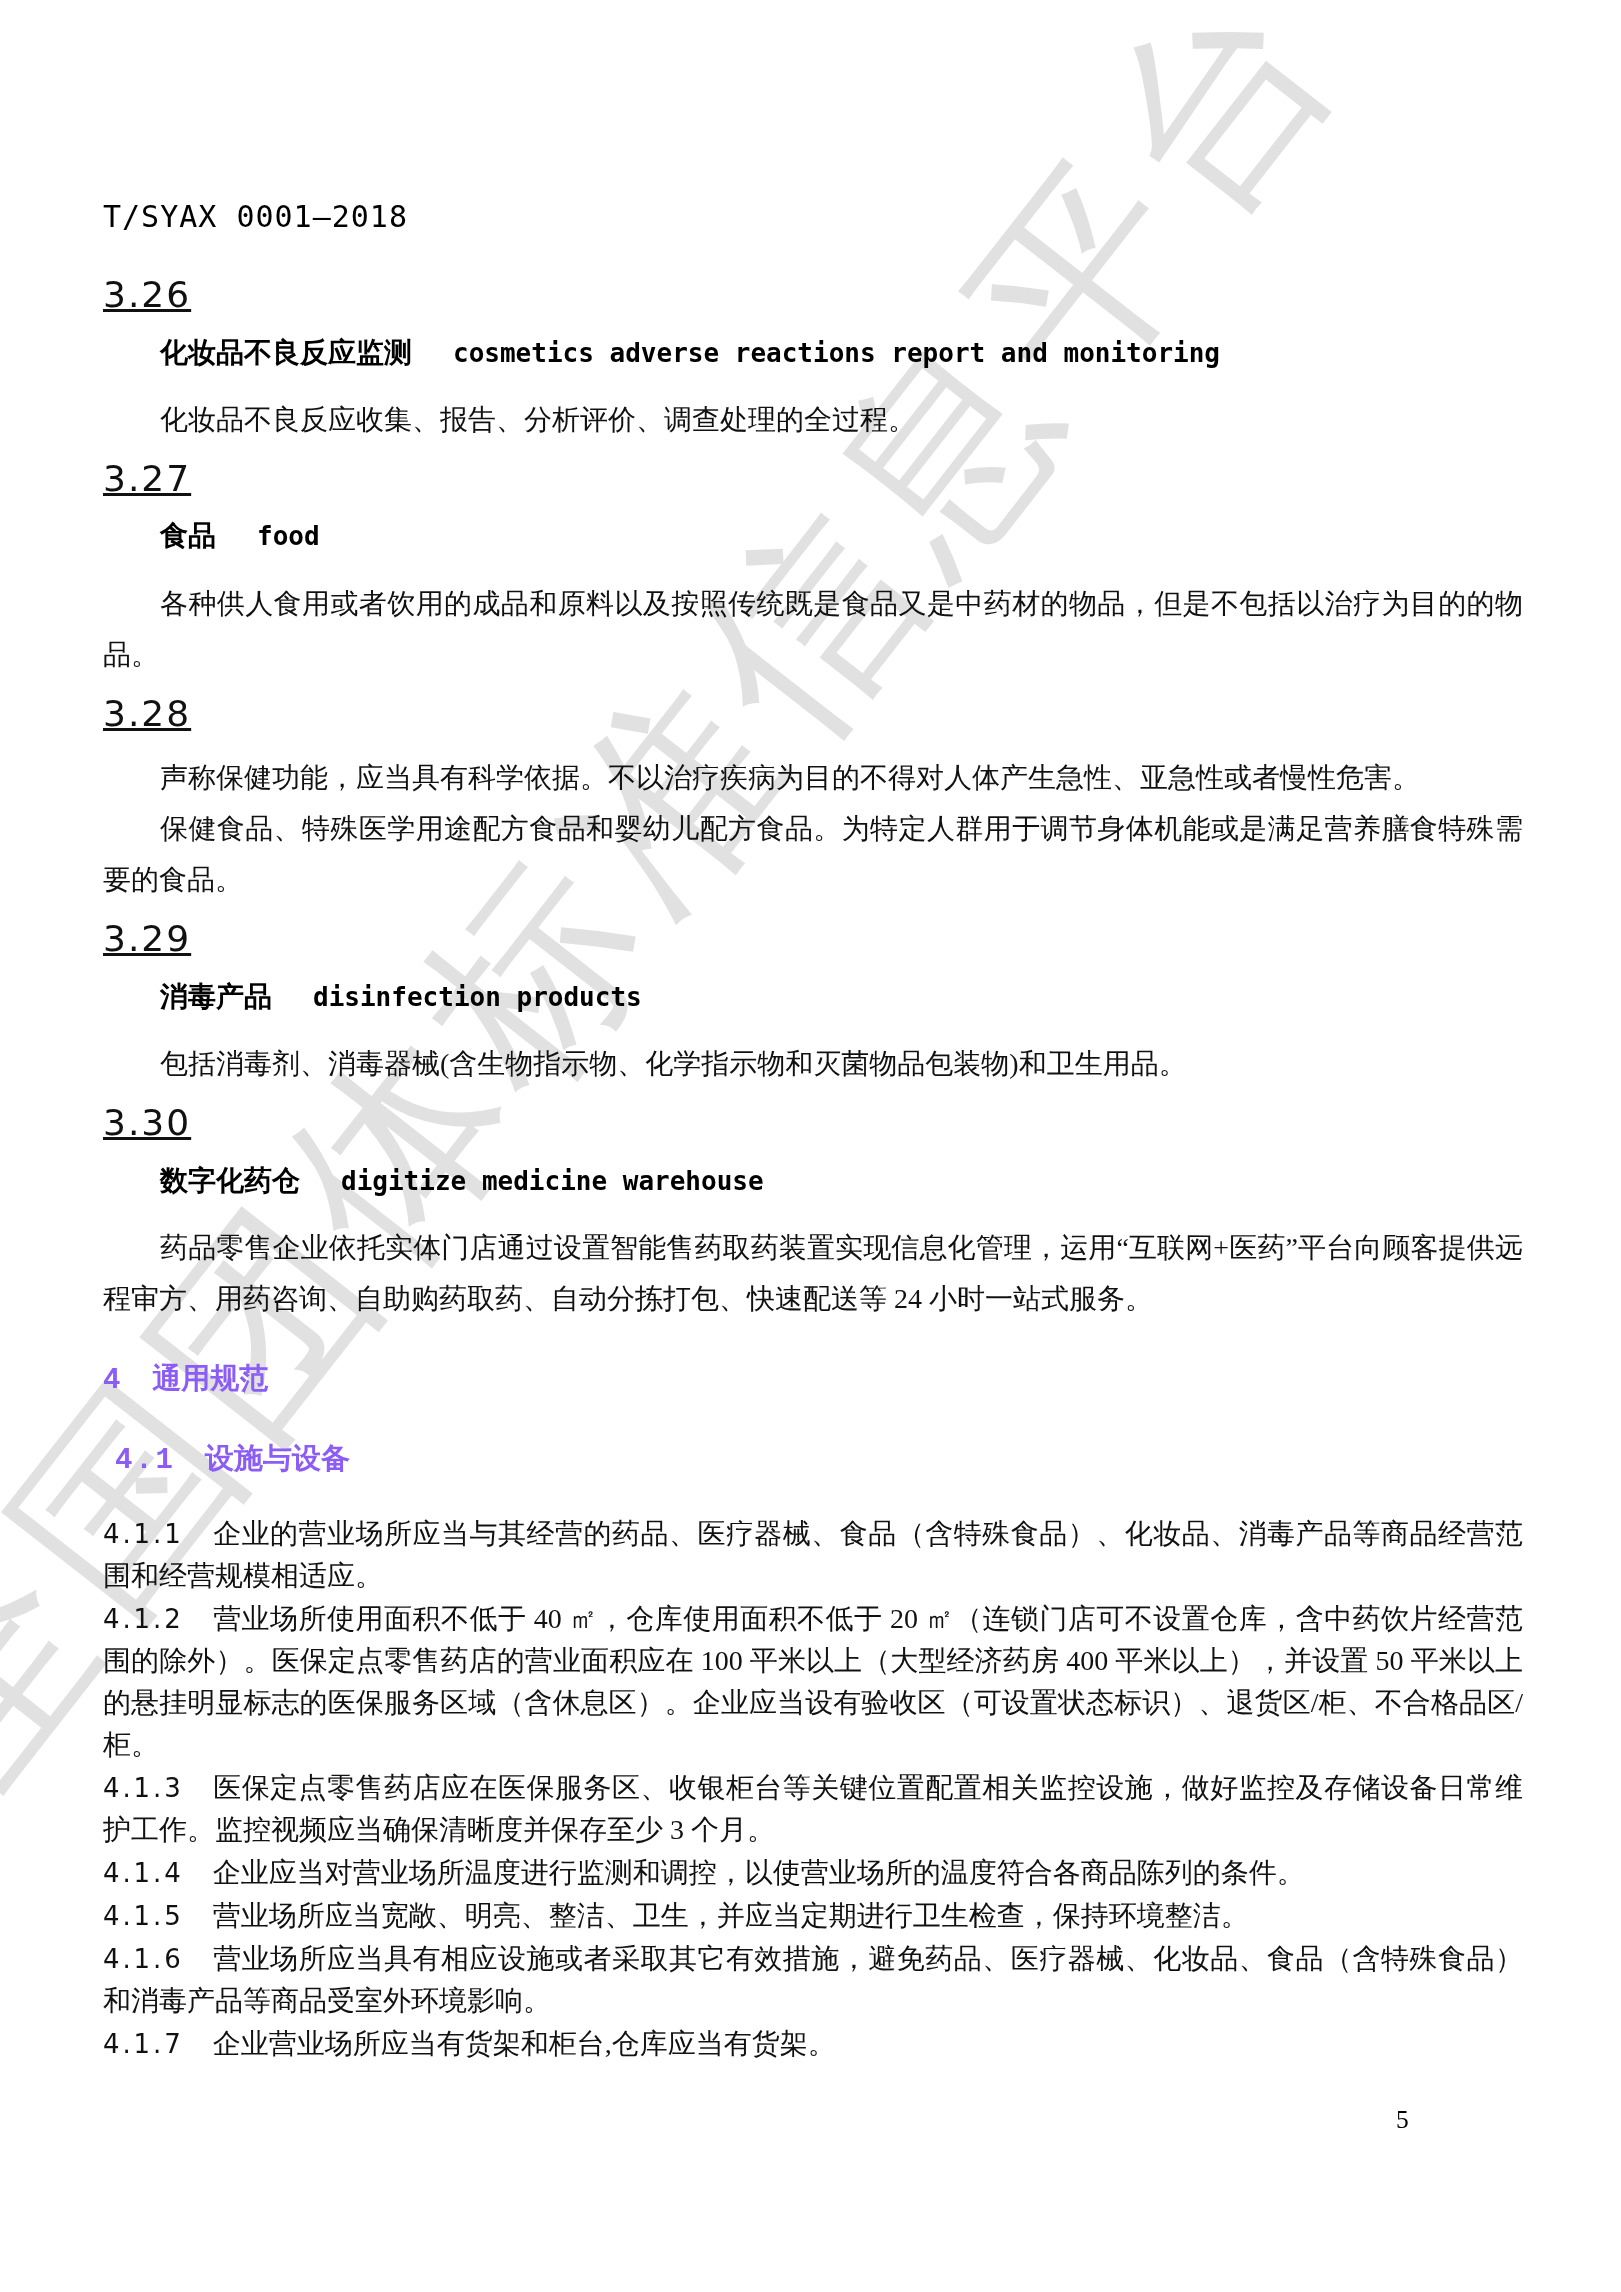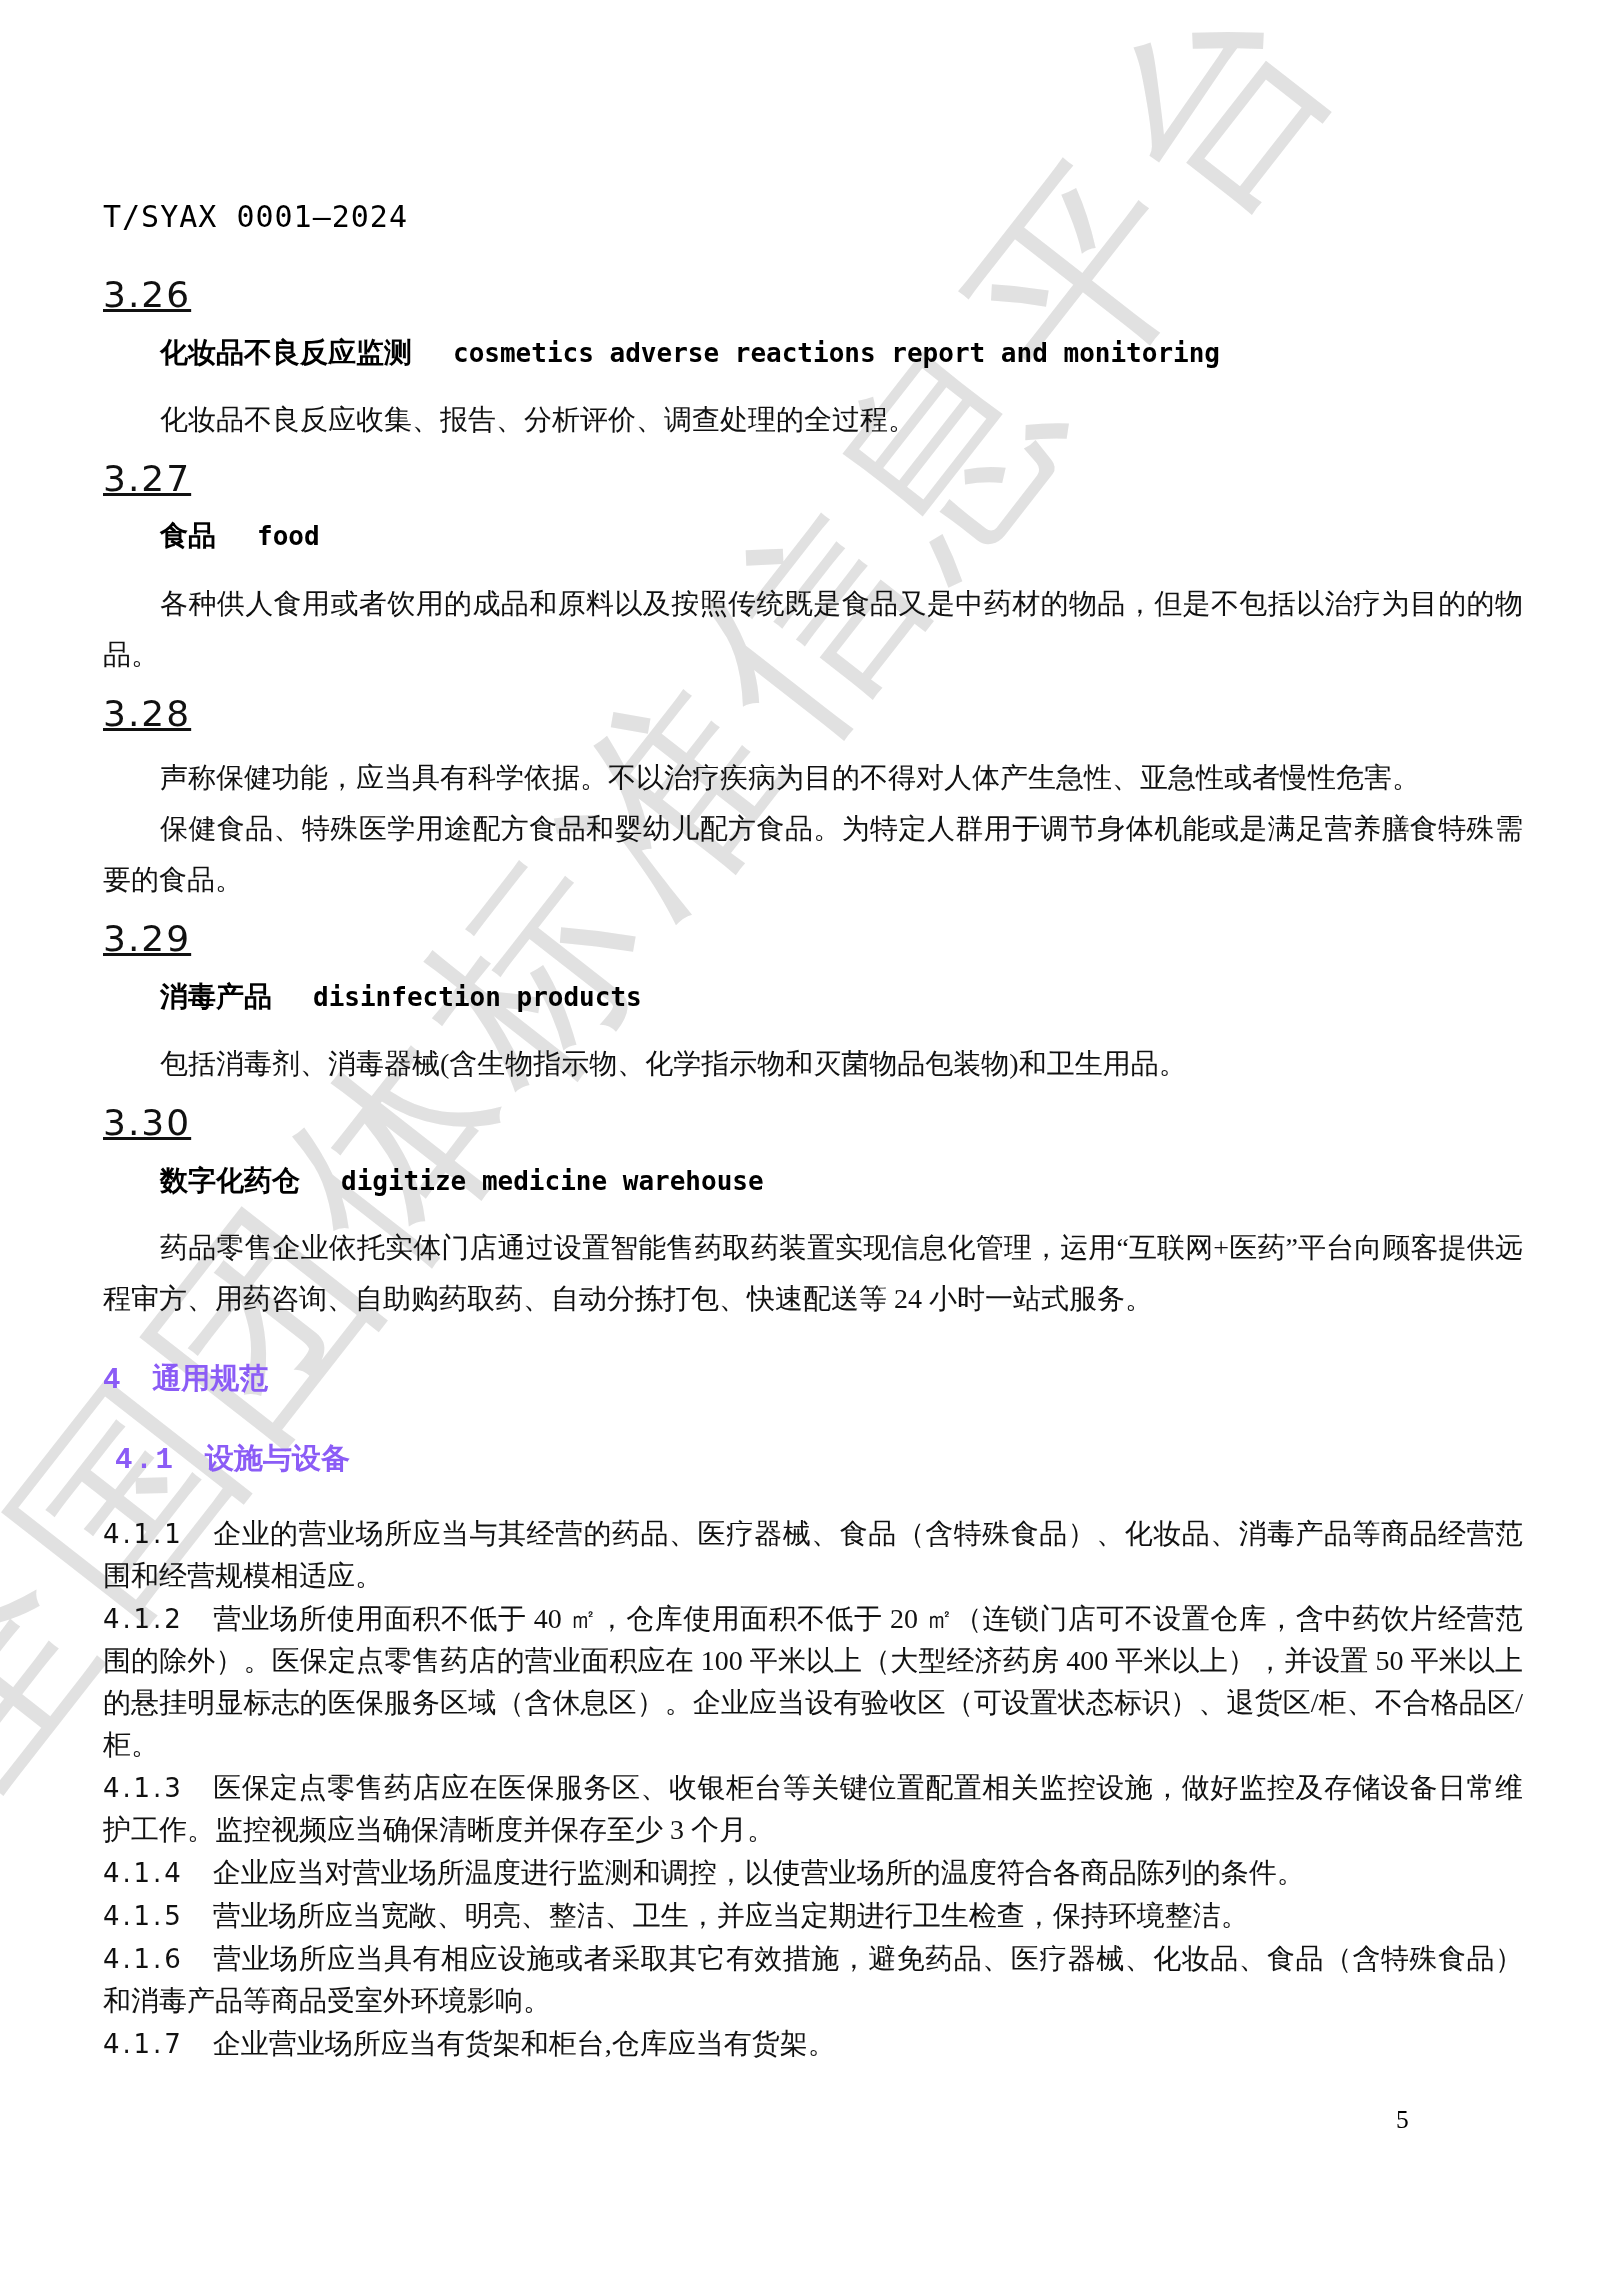--- a/index.html
+++ b/index.html
@@ -115,21 +115,21 @@
     user-select: none;
   }
 </style>
 </head>
 <body>
 
 <div class="watermark">全国团体标准信息平台</div>
 
 <div class="page">
 
-  <p class="doc-header">T/SYAX 0001—2024</p>
+  <p class="doc-header">T/SYAX 0001—2018</p>
 
   <section>
     <p class="term-id">3.26</p>
     <p class="term-line">
       <span class="term-zh">化妆品不良反应监测</span>
       <span class="term-en">cosmetics adverse reactions report and monitoring</span>
     </p>
     <p class="term-def">化妆品不良反应收集、报告、分析评价、调查处理的全过程。</p>
   </section>
 

